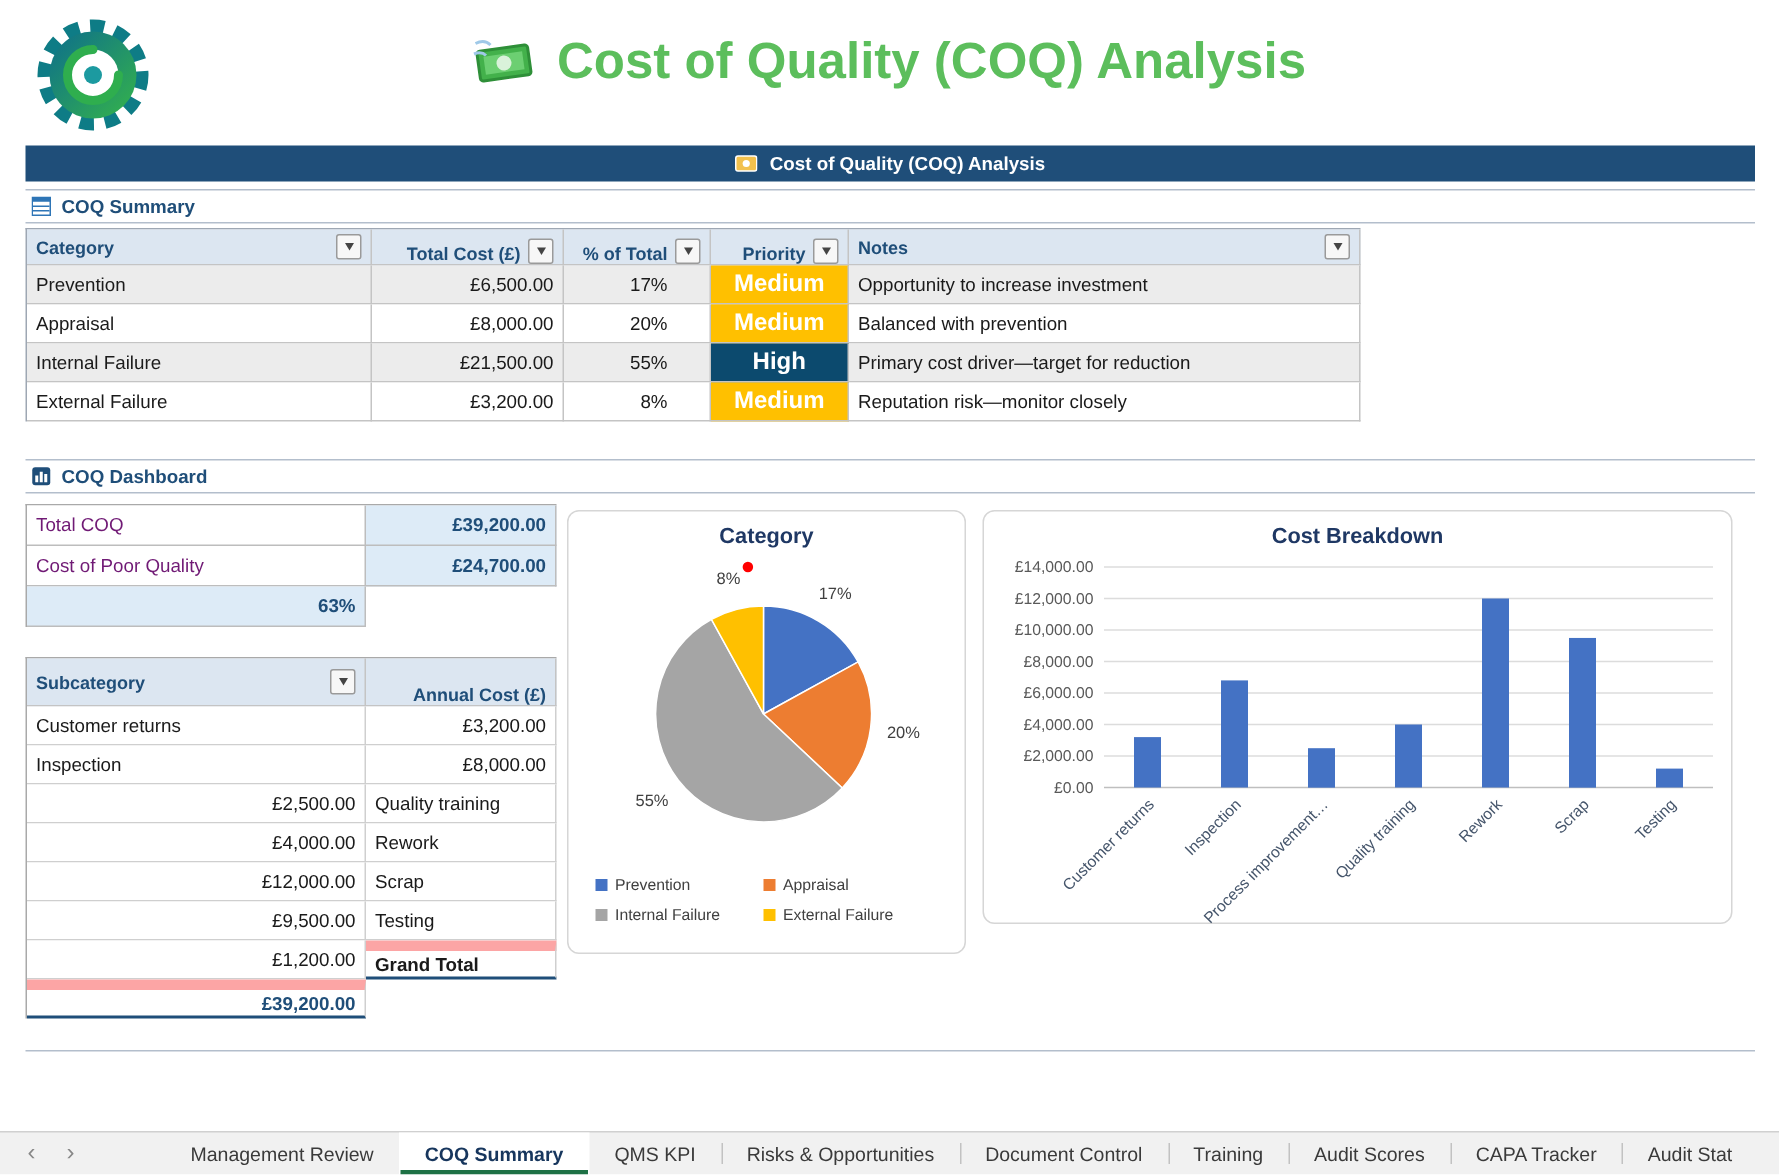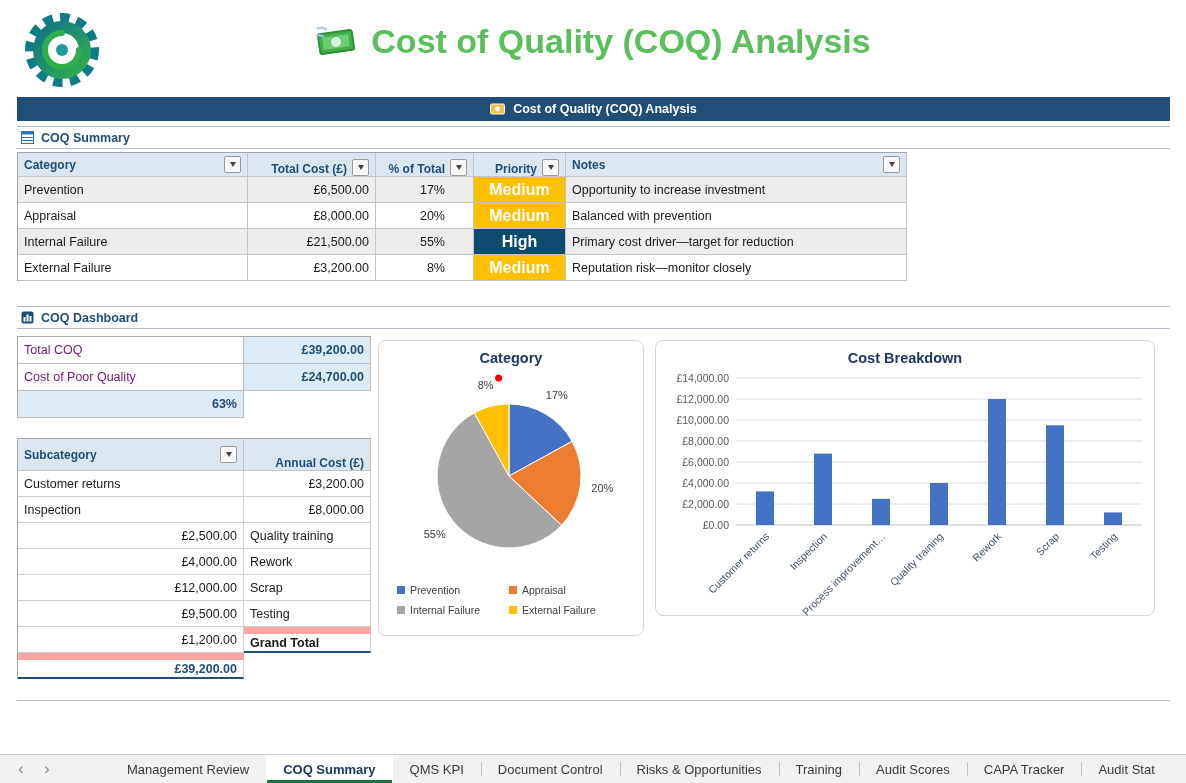--- a/index.html
+++ b/index.html
@@ -293,20 +293,20 @@
 
 <div class="bline"></div>
 
 <div class="tabbar">
   <span class="nav first">‹</span>
   <span class="nav">›</span>
   <div class="tabs">
     <div class="tab">Management Review</div>
     <div class="tab active">COQ Summary</div>
     <div class="tab">QMS KPI</div>
+    <div class="tab">Risks &amp; Opportunities</div>
     <div class="tab">Document Control</div>
-    <div class="tab">Risks &amp; Opportunities</div>
     <div class="tab">Training</div>
     <div class="tab">Audit Scores</div>
     <div class="tab">CAPA Tracker</div>
     <div class="tab">Audit Stat</div>
   </div>
 </div>
 
 </body></html>

